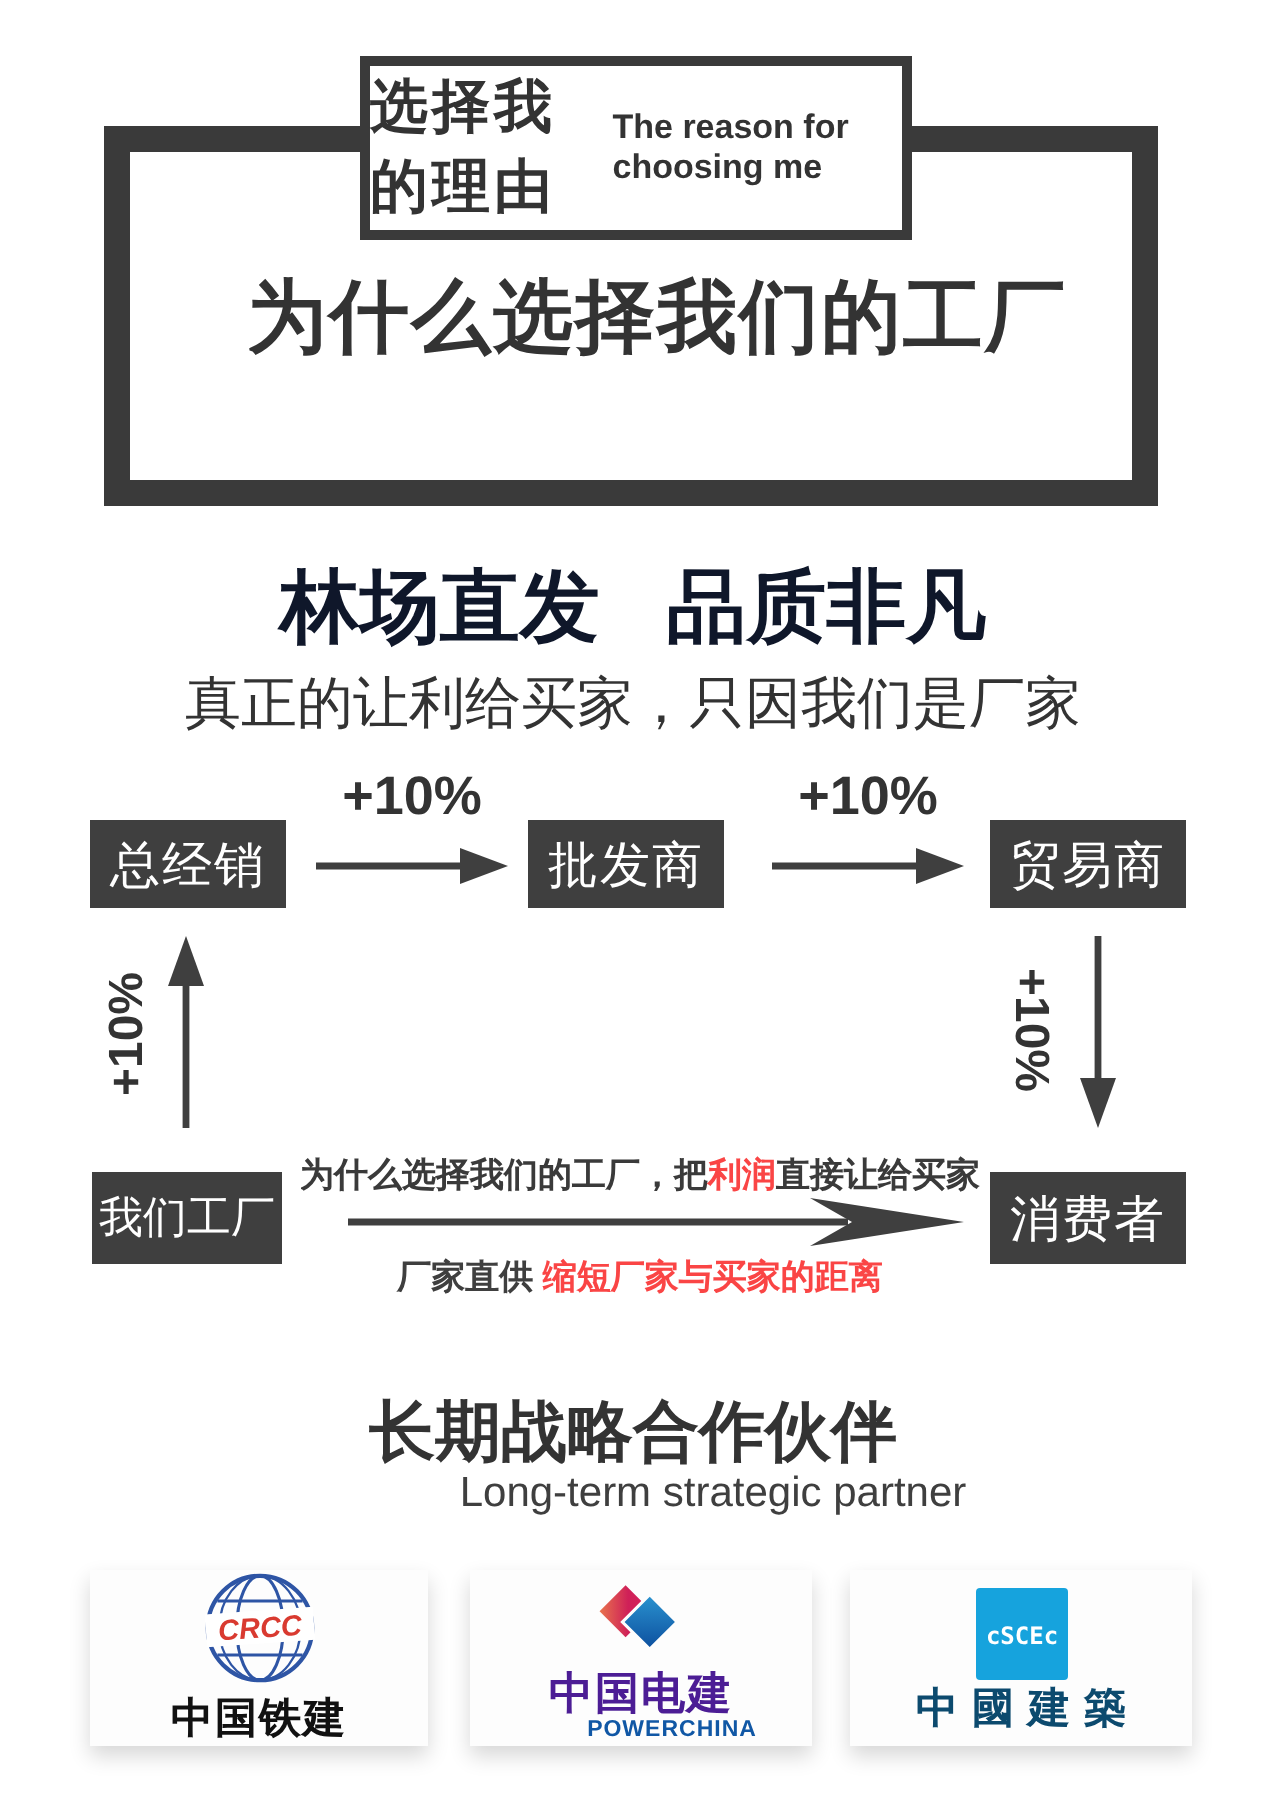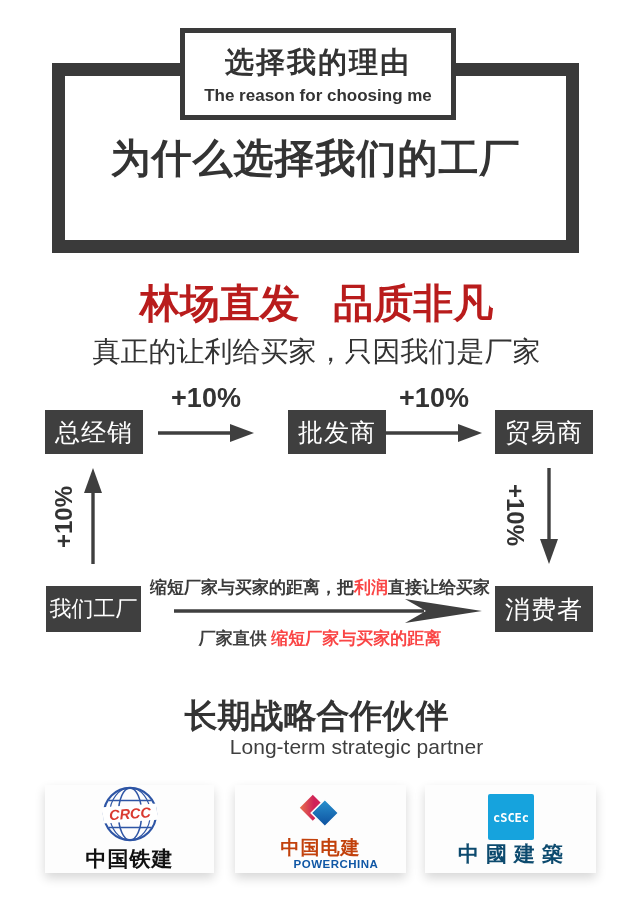--- a/index.html
+++ b/index.html
@@ -10,43 +10,43 @@
     color:#333;
   }
   .abs{position:absolute;}
   .center{text-align:center;}
   .pre{white-space:pre;}
 
   
   #tab-box{
     left:180px;top:28px;width:276px;height:92px;
     background:#fff;border:5px solid #3a3a3a;z-index:3;
-    box-sizing:border-box;display:flex;flex-direction:column;
+    box-sizing:border-box;display:flex;flex-direction:row;
     align-items:center;justify-content:center;gap:3px;
   }
   #tab-title{font-size:29px;font-weight:bold;letter-spacing:2px;color:#333;}
   #tab-sub{font-size:17px;font-weight:bold;color:#333;}
   #outer-box{
     left:52px;top:63px;width:527px;height:190px;
     border:13px solid #3a3a3a;box-sizing:border-box;z-index:1;background:#fff;
   }
-  #hero-title{left:52px;top:131px;width:527px;font-size:40px;font-weight:bold;letter-spacing:1px;z-index:2;color:#333;}
+  #hero-title{left:52px;top:131px;width:527px;font-size:40px;font-weight:bold;letter-spacing:1px;z-index:2;color:#333;padding-left:13px;}
   #hero-sub{left:52px;top:197px;width:527px;font-size:24px;font-weight:bold;z-index:2;color:#333;}
 
   
-  #intro-title{left:0;top:276px;width:633px;font-size:40px;font-weight:bold;color:#b91c1c;}
+  #intro-title{left:0;top:276px;width:633px;font-size:40px;font-weight:bold;color:#0f172a;}
   #intro-sub{left:0;top:333px;width:633px;font-size:28px;font-weight:500;color:#333;}
 
   
   .node{
     background:#3f3f3f;color:#fff;display:flex;align-items:center;justify-content:center;
     box-sizing:border-box;letter-spacing:1px;
   }
   #node-distributor{left:45px;top:410px;width:98px;height:44px;font-size:25px;}
-  #node-wholesaler {left:288px;top:410px;width:98px;height:44px;font-size:25px;}
+  #node-wholesaler {left:264px;top:410px;width:98px;height:44px;font-size:25px;}
   #node-trader     {left:495px;top:410px;width:98px;height:44px;font-size:25px;}
   #node-factory    {left:46px;top:586px;width:95px;height:46px;font-size:22px;letter-spacing:0;}
   #node-consumer   {left:495px;top:586px;width:98px;height:46px;font-size:25px;}
 
   .inc{font-size:27px;font-weight:600;color:#333;}
   #inc-1{left:158px;top:383px;width:96px;}
   #inc-2{left:386px;top:383px;width:96px;}
   .inc-rot{width:80px;height:30px;font-size:24px;font-weight:600;color:#333;
            display:flex;align-items:center;justify-content:center;}
   #inc-left {left:24px;top:502px;transform:rotate(-90deg);}
@@ -67,21 +67,21 @@
   #partners-sub{left:0;top:735px;width:633px;font-size:21px;font-weight:400;color:#3f3f3f;margin-left:40px;}
   .card{
     top:785px;height:88px;background:#fdfdfd;
     box-shadow:0 5px 10px rgba(0,0,0,0.16);
     display:flex;flex-direction:column;align-items:center;justify-content:center;
   }
   #card-crcc{left:45px;width:169px;gap:2px;}
   #card-powerchina{left:235px;width:171px;gap:1px;}
   #card-cscec{left:425px;width:171px;gap:4px;}
   #crcc-label{font-size:21px;font-weight:800;color:#111;letter-spacing:1px;}
-  #powerchina-cn{font-size:19px;font-weight:800;color:#c2410c;letter-spacing:1px;line-height:1;}
+  #powerchina-cn{font-size:22px;font-weight:800;color:#4c1d95;letter-spacing:1px;line-height:1;}
   #powerchina-en{font-size:11.5px;font-weight:800;color:#1057a5;letter-spacing:.5px;line-height:1.2;padding-left:31px;}
   #cscec-label{font-family:"Liberation Serif","DejaVu Serif",serif;font-size:21px;font-weight:700;
                color:#0c4a6e;letter-spacing:7px;margin-left:7px;line-height:1;}
 </style>
 </head>
 <body>
 
 <div id="stage">
 
   <div id="outer-box" class="abs"></div>
@@ -113,21 +113,21 @@
     <line x1="13" y1="96" x2="13" y2="18" stroke="#3f3f3f" stroke-width="3.4"></line>
     <polygon points="13,0 4,25 22,25" fill="#3f3f3f"></polygon>
   </svg>
   <div id="inc-right" class="abs inc-rot">+10%</div>
   <svg id="arrow-down" class="abs" width="26" height="96">
     <line x1="13" y1="0" x2="13" y2="78" stroke="#3f3f3f" stroke-width="3.4"></line>
     <polygon points="13,96 4,71 22,71" fill="#3f3f3f"></polygon>
   </svg>
 
   <div id="node-factory" class="abs node">我们工厂</div>
-  <div id="mid-message" class="abs center"><span>缩短厂家与买家的距离，把</span><span class="red">利润</span><span>直接让给买家</span></div>
+  <div id="mid-message" class="abs center"><span>为什么选择我们的工厂，把</span><span class="red">利润</span><span>直接让给买家</span></div>
   <svg id="long-arrow" class="abs" width="310" height="28">
     <line x1="2" y1="13" x2="252" y2="13" stroke="#3f3f3f" stroke-width="3.4"></line>
     <path d="M233,1 L310,13 L233,25 L254,13 Z" fill="#3f3f3f"></path>
   </svg>
   <div id="mid-caption" class="abs center"><span>厂家直供 </span><span class="red">缩短厂家与买家的距离</span></div>
   <div id="node-consumer" class="abs node">消费者</div>
 
   <div id="partners-title" class="abs center">长期战略合作伙伴</div>
   <div id="partners-sub" class="abs center">Long-term strategic partner</div>
 

